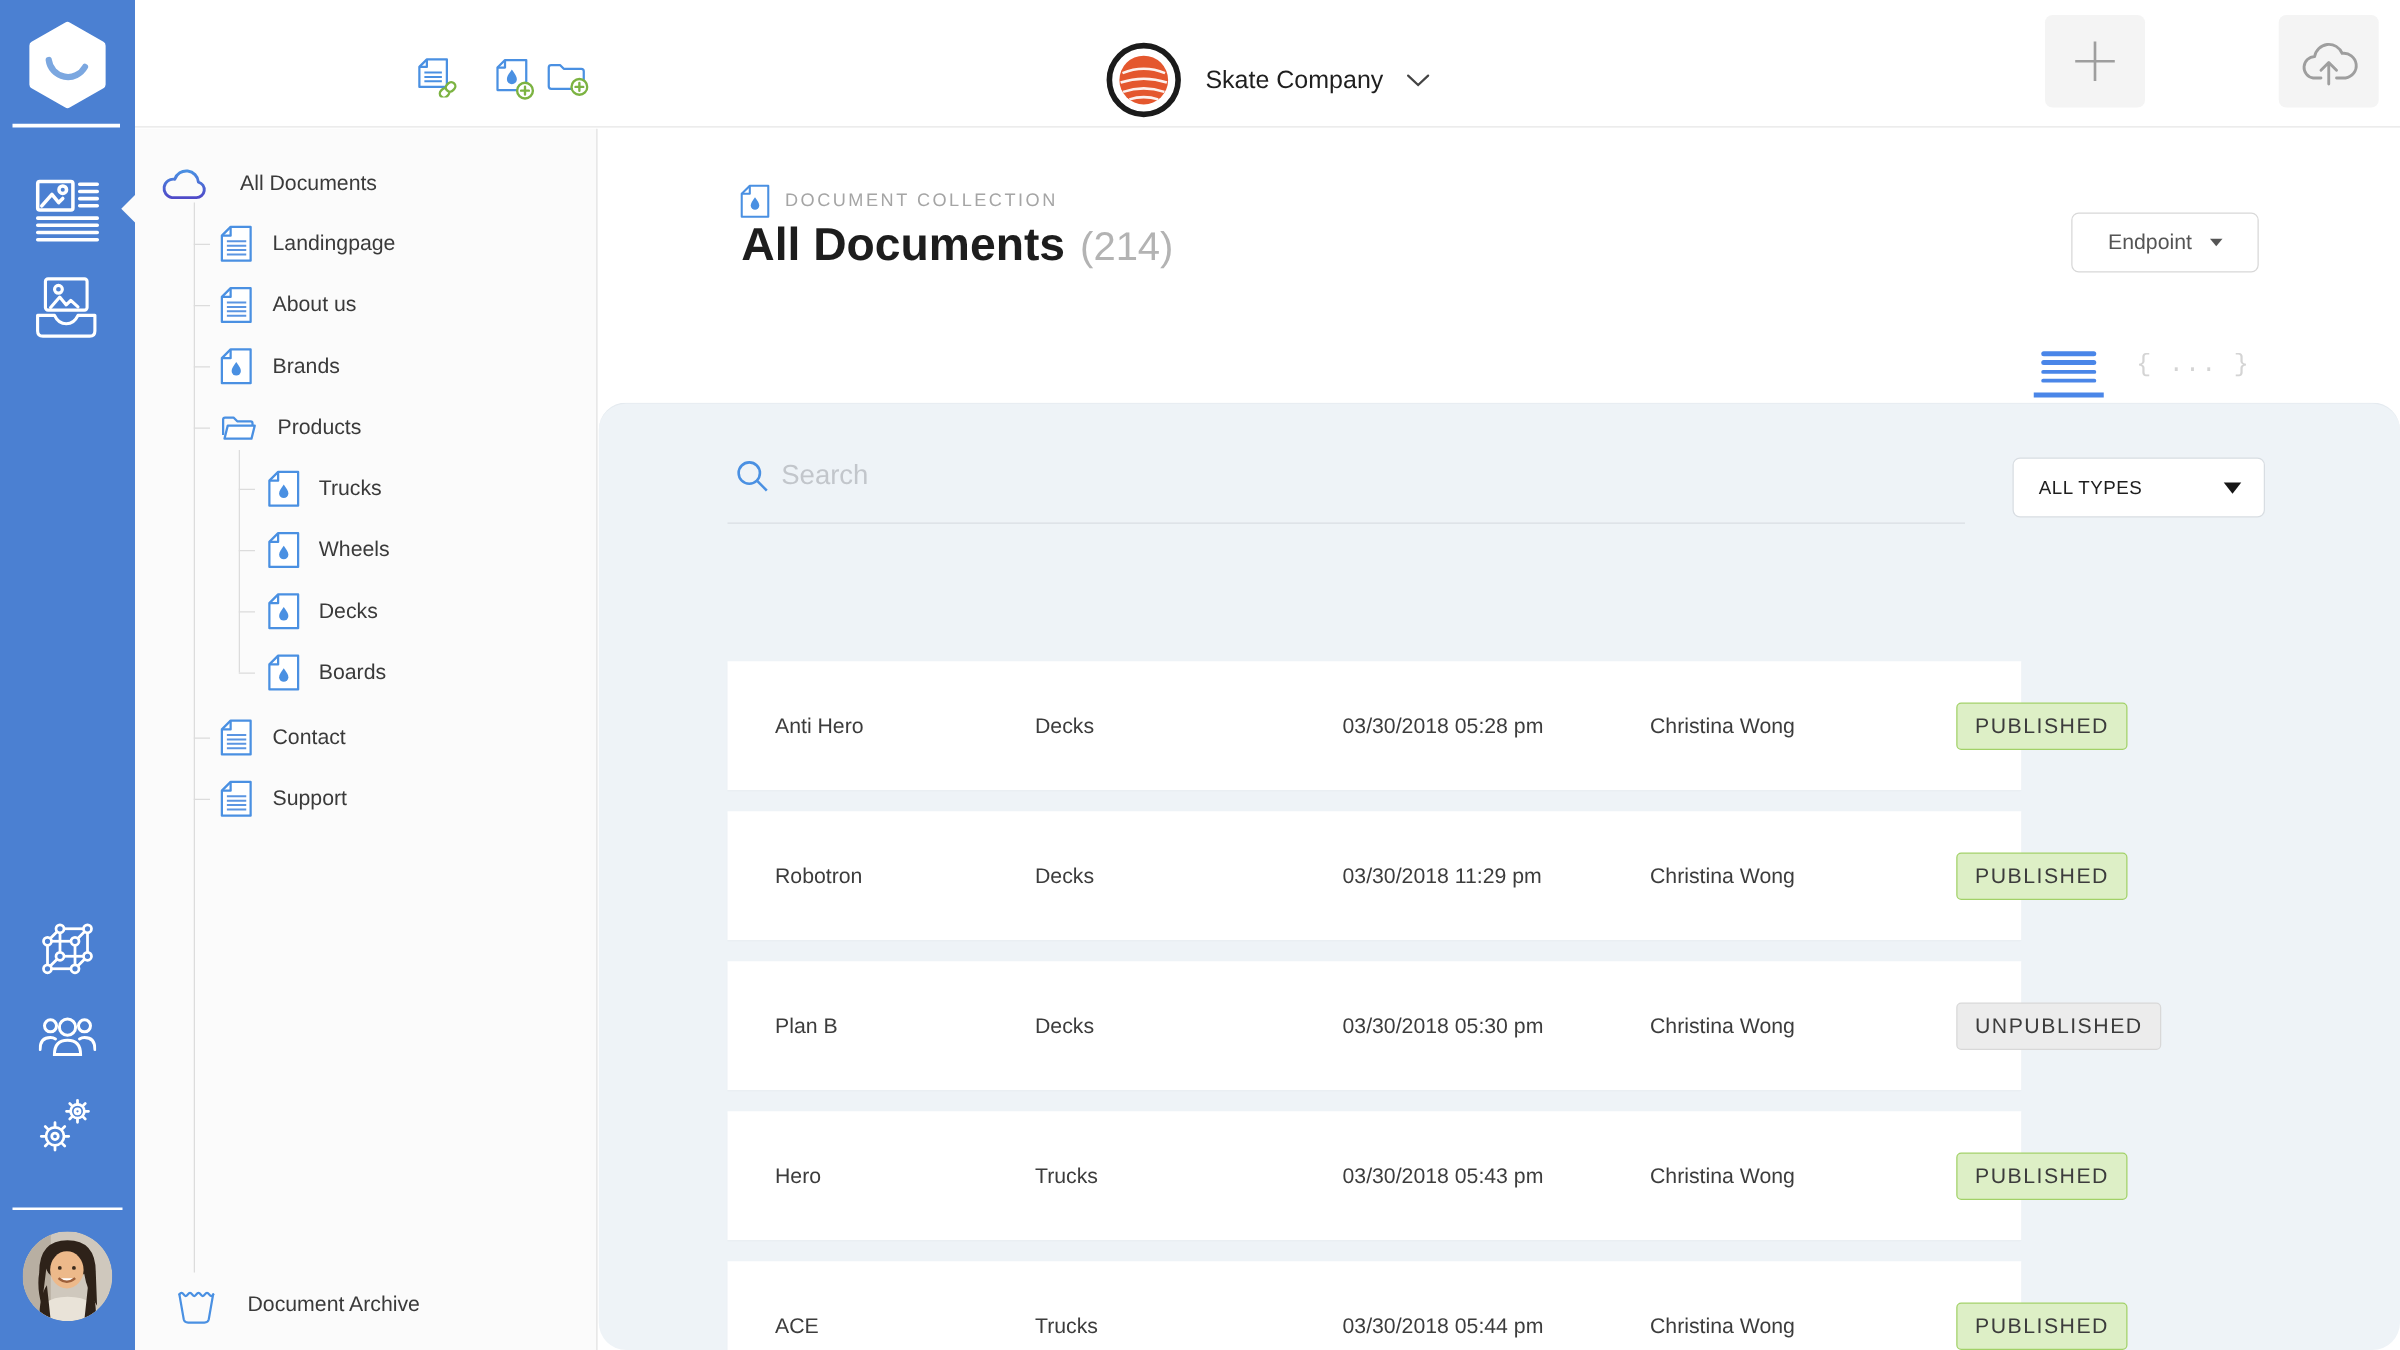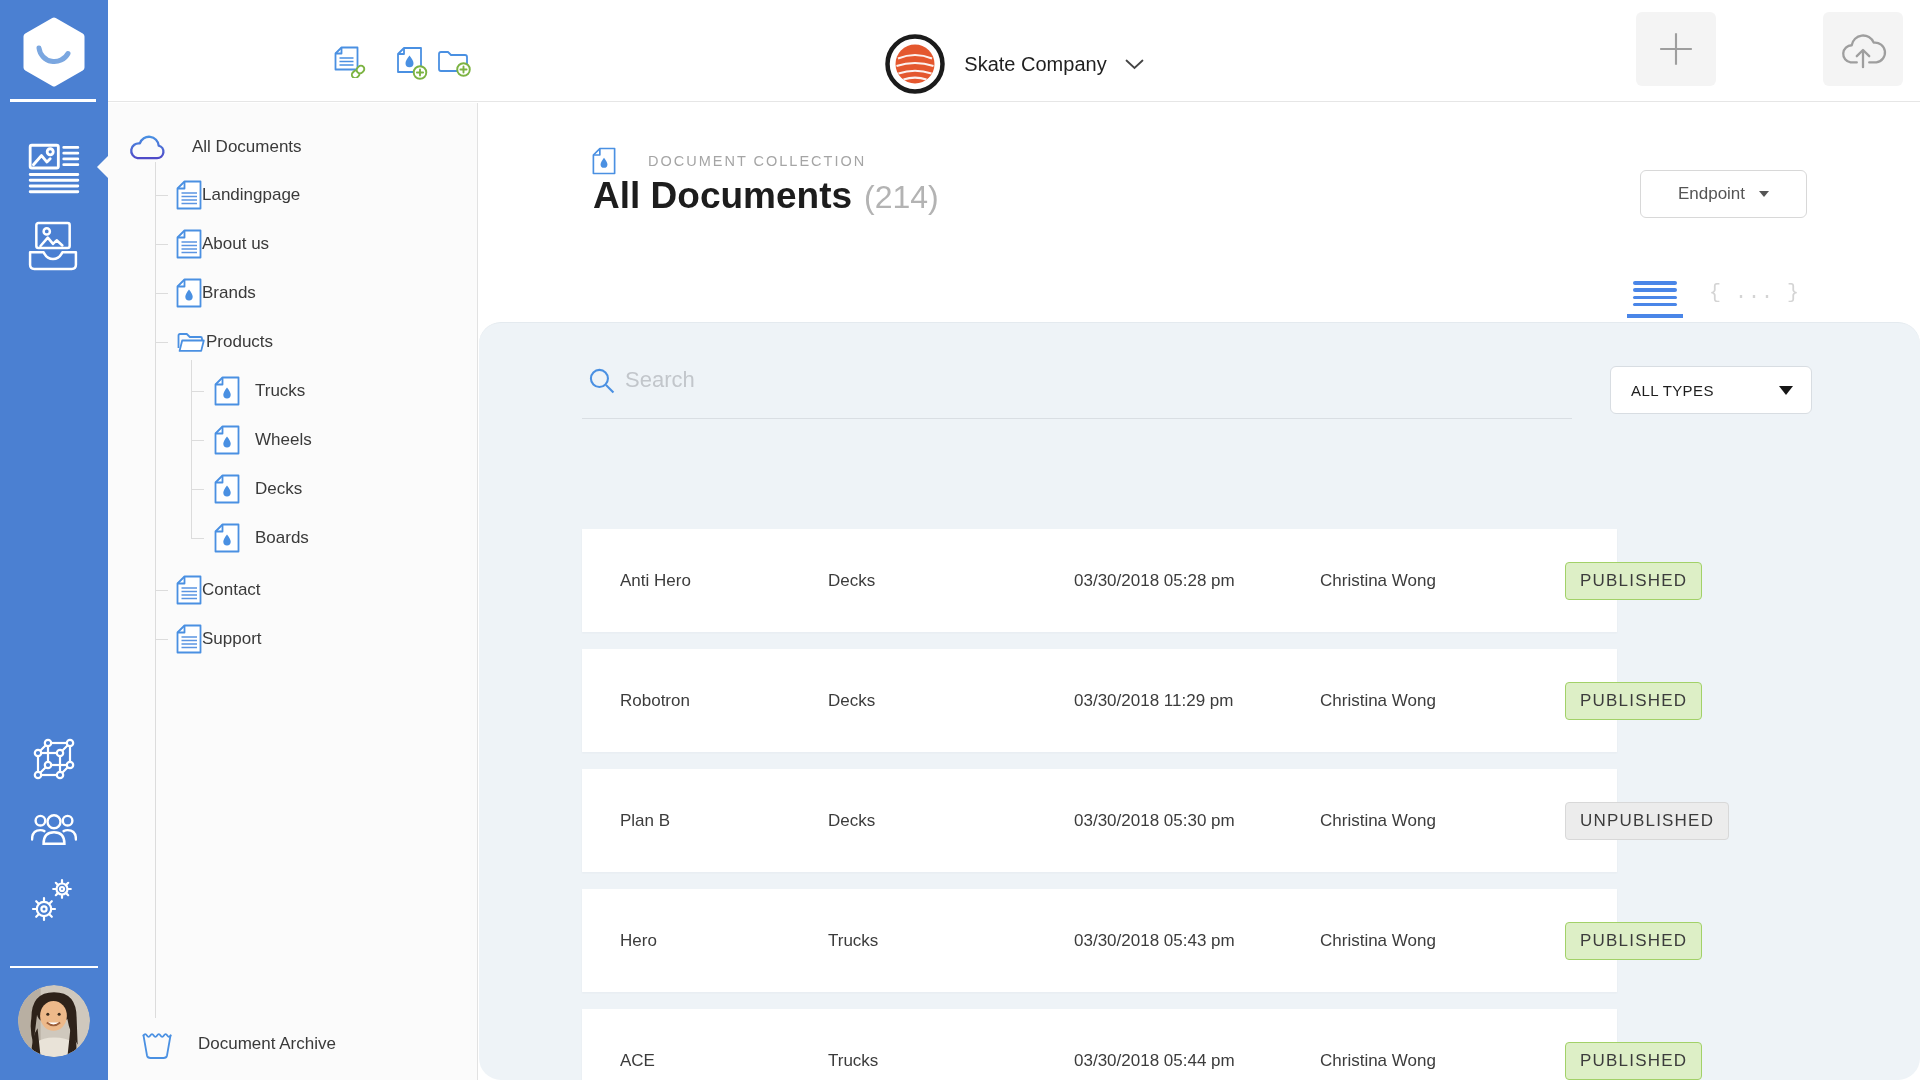--- a/index.html
+++ b/index.html
@@ -30,33 +30,33 @@
   
   .tree { position:absolute; left:108px; top:103px; width:370px; bottom:0; background:#fbfbfb;
     border-right:1px solid #e2e2e2; z-index:3; }
   .troot { position:absolute; left:20px; top:20px; height:48px; display:flex; align-items:center; gap:26px; cursor:pointer; }
   .vline  { position:absolute; left:47px; top:59px; width:1px; height:856px; background:#dcdcdc; }
   .vline2 { position:absolute; left:83px; top:257px; width:1px; height:178px; background:#dcdcdc; }
   .titem { position:absolute; height:34px; display:flex; align-items:center; cursor:pointer; }
   .titem .tick { width:13px; height:1px; background:#dcdcdc; }
   .titem.lv1 { left:47px; } .titem.lv2 { left:83px; }
   .titem.lv1 .ticon { margin-left:8px; } .titem.lv2 .ticon { margin-left:10px; }
-  .titem.lv1 .tlabel { } .titem.lv2 .tlabel { margin-left:15px; }
+  .titem.lv1 .tlabel { margin-left:16px; } .titem.lv2 .tlabel { margin-left:15px; }
   .tlabel { font-size:17px; color:#3a3a3a; white-space:nowrap; }
   .archive { position:absolute; left:32px; top:923px; height:36px; display:flex; align-items:center; gap:24px; cursor:pointer; }
 
   
   .main { position:absolute; left:479px; top:103px; right:0; bottom:0; background:#fff; }
   .main-top { position:absolute; left:0; right:0; top:0; height:219px; background:#fff; }
-  .coll-row { position:absolute; left:113px; top:44px; display:flex; align-items:center; gap:32px; }
+  .coll-row { position:absolute; left:113px; top:44px; display:flex; align-items:center; gap:12px; }
   .coll-label { font-size:14.5px; letter-spacing:2px; color:#a5a5a5; }
   .title-row { position:absolute; left:114px; top:72px; display:flex; align-items:baseline; gap:12px; }
   .page-title { font-size:37px; font-weight:bold; color:#1d1d1d; }
   .page-count { font-size:32px; color:#b3b3b3; }
-  .endpoint-btn { position:absolute; right:113px; top:67px; width:167px; height:48px; background:#fff;
+  .endpoint-btn { position:absolute; right:113px; top:67px; width:150px; height:48px; background:#fff;
     border:1px solid #d8d8d8; border-radius:6px; display:flex; align-items:center; justify-content:center; gap:14px;
     font-size:17px; color:#555; cursor:pointer; }
   .tri-sm { width:0; height:0; border-left:5px solid transparent; border-right:5px solid transparent; border-top:6px solid #555; }
   .toggles { position:absolute; right:120px; top:176px; display:flex; align-items:flex-start; gap:26px; }
   .toggle-list { position:relative; width:56px; padding:2px 6px 12px; cursor:pointer; }
   .bars div { height:3.5px; background:#4a86e8; border-radius:2px; margin-bottom:3.8px; }
   .toggle-underline { position:absolute; left:0; bottom:0; width:56px; height:4px; background:#4a86e8; }
   .toggle-json { font-size:20px; color:#d4d4d4; letter-spacing:1px; padding-top:2px; cursor:pointer;
     font-family:"Liberation Mono", monospace; }
 

